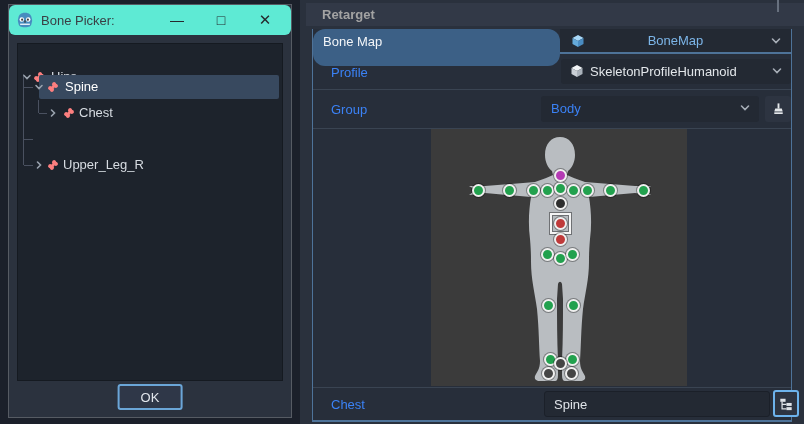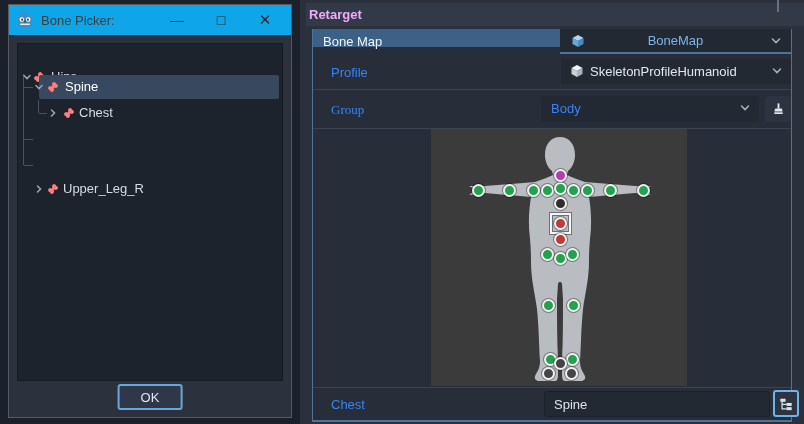--- a/index.html
+++ b/index.html
@@ -5,21 +5,21 @@
   * { margin:0; padding:0; box-sizing:border-box; }
   html,body { background:#14181f; }
   #stage {
     position:relative; width:804px; height:424px; overflow:hidden;
     background:#1b202a; font-family:"Liberation Sans", sans-serif;
     font-size:13px; color:#dfe3e8;
   }
   
   #dialog { position:absolute; left:8px; top:4px; width:284px; height:414px;
     background:#2b323e; border:1px solid #565b63; }
-  #titlebar { position:relative; height:30px; background:#0ea5e9; display:flex; align-items:center; }
+  #titlebar { position:relative; height:30px; background:#5eead4; display:flex; align-items:center;border-radius:6px; }
   #titlebar .gicon { margin-left:7px; width:18px; height:18px; }
   #titlebar .ttl { margin-left:7px; color:#3a3f45; font-size:13px; }
   .winbtn { position:absolute; top:0; width:26px; height:30px; display:flex; align-items:center;
     justify-content:center; color:#26292d; font-size:14px; cursor:default; }
   #btn-min { left:155px; } #btn-max { left:199px; } #btn-close { left:243px; font-size:15px; }
   #tree { position:absolute; left:8px; right:8px; top:38px; bottom:36px;
     background:#1d232c; border:1px solid #151a21; }
   .trow { position:absolute; left:0; right:0; height:26px; line-height:26px; }
   .trow .chev { position:absolute; top:8px; }
   .trow .bone { position:absolute; top:6px; }
@@ -30,27 +30,27 @@
   
   #okwrap { position:absolute; left:0; right:0; bottom:0; height:36px; }
   #ok-button { position:absolute; left:50%; transform:translateX(-50%); bottom:7px;
     height:26px; padding:0 21px; background:#2f3748; color:#e2e6ec;
     border:2px solid #6ba6d8; border-radius:3px; font-size:13px;
     font-family:"Liberation Sans", sans-serif; }
   
   #panel { position:absolute; left:300px; top:0; width:504px; height:424px; background:#2a313d; }
   #retarget-hdr { position:absolute; left:6px; top:3px; right:0; height:23px;
     background:#323947; display:flex; align-items:center; }
-  #retarget-hdr span { margin-left:3px; font-weight:bold; color:#f0abfc; }
+  #retarget-hdr span { margin-left:16px; font-weight:bold; color:#a3a3a3; }
   #behind-line { position:absolute; left:477px; top:0; width:2px; height:12px; background:#67707e; }
   #section { position:absolute; left:12px; top:29px; width:480px; height:393px;
     background:#272e3a; border-left:1px solid #4e7399; border-right:1px solid #4e7399;
     border-bottom:2px solid #4e7399; }
-  #tab-bonemap { position:absolute; left:0; top:0; width:247px; height:18px;
-    background:#3c6086; color:#f2f5f8; line-height:25px; padding-left:10px; }
+  #tab-bonemap { position:absolute; left:0; top:0; width:247px; height:37px;
+    background:#3c6086; color:#f2f5f8; line-height:25px; padding-left:10px;border-radius:12px; }
   #res-dd { position:absolute; left:247px; top:0; right:0; height:25px; background:#232933;
     border-bottom:2px solid #4e7399; }
   #res-dd .cube { position:absolute; left:11px; top:5px; }
   #res-dd .val { position:absolute; left:0; right:0; text-align:center; line-height:24px; color:#7cb5e8; }
   #res-dd .ddchev { position:absolute; right:9px; top:7px; }
   .plabel { position:absolute; left:18px; color:#3b82f6; }
   .sep { position:absolute; left:0; right:0; height:1px; background:#3a4452; }
   .ctrl { position:absolute; background:#232933; border-radius:3px;text-align:right; }
   .ctrl .cube { position:absolute; left:9px; top:5px; }
   .ctrl .ctxt { position:absolute; left:29px; line-height:25px; color:#e2e6ea; white-space:nowrap; }
@@ -144,21 +144,21 @@
               <circle cx="4.8" cy="9.4" r="2.4"></circle>
               <circle cx="11.2" cy="6.6" r="2.4"></circle>
               <circle cx="11.2" cy="9.4" r="2.4"></circle>
               <rect x="4.5" y="6.4" width="7" height="3.2"></rect>
             </g>
           </svg>
         <span class="lbl" style="left:61px;">Chest</span>
       </div>
 
 
-      <div class="trow" style="top:108px;margin-top:24px;">
+      <div class="trow" style="top:108px;">
         <svg class="chev" style="left:16px;" width="10" height="10" viewBox="0 0 10 10">
             <path d="M3.5 2 6.5 5 3.5 8" stroke="#9aa3ae" stroke-width="1.6" fill="none" stroke-linecap="round"></path>
           </svg>
         <svg class="bone" style="left:28px;" width="14" height="14" viewBox="0 0 16 16">
             <g fill="#fc7f7f" transform="rotate(-45 8 8)">
               <circle cx="4.8" cy="6.6" r="2.4"></circle>
               <circle cx="4.8" cy="9.4" r="2.4"></circle>
               <circle cx="11.2" cy="6.6" r="2.4"></circle>
               <circle cx="11.2" cy="9.4" r="2.4"></circle>
               <rect x="4.5" y="6.4" width="7" height="3.2"></rect>
@@ -200,21 +200,21 @@
           <path d="M1.7 4.6 8 8v6.8L1.7 11.4Z" fill="#c9cfd6"></path>
           <path d="M14.3 4.6 8 8v6.8l6.3-3.4Z" fill="#aab2bb"></path>
         </svg>
         <span class="ctxt">SkeletonProfileHumanoid</span>
         <svg class="ddchev" width="12" height="10" viewBox="0 0 12 10">
             <path d="M2.5 3 6 6.5 9.5 3" stroke="#a6adb6" stroke-width="1.6" fill="none" stroke-linecap="round"></path>
           </svg>
       </div>
       <div class="sep" style="top:60px;"></div>
 
-      <span class="plabel" style="top:73px;font-family:Liberation Serif, serif;">Group</span>
+      <span class="plabel" style="top:73px;">Group</span>
       <div class="ctrl" style="left:228px;top:67px;width:218px;height:26px;">
         <span class="ltxt">Body</span>
         <svg class="ddchev" width="12" height="10" viewBox="0 0 12 10">
             <path d="M2.5 3 6 6.5 9.5 3" stroke="#a6adb6" stroke-width="1.6" fill="none" stroke-linecap="round"></path>
           </svg>
       </div>
       <div class="sqbtn" style="left:452px;top:67px;width:26px;height:26px;">
         <svg width="15" height="15" viewBox="0 0 16 16">
           <rect x="7" y="1.5" width="2" height="5.5" fill="#e4e7ea"></rect>
           <path d="M4.5 7h7l1 3h-9z" fill="#e4e7ea"></path>

